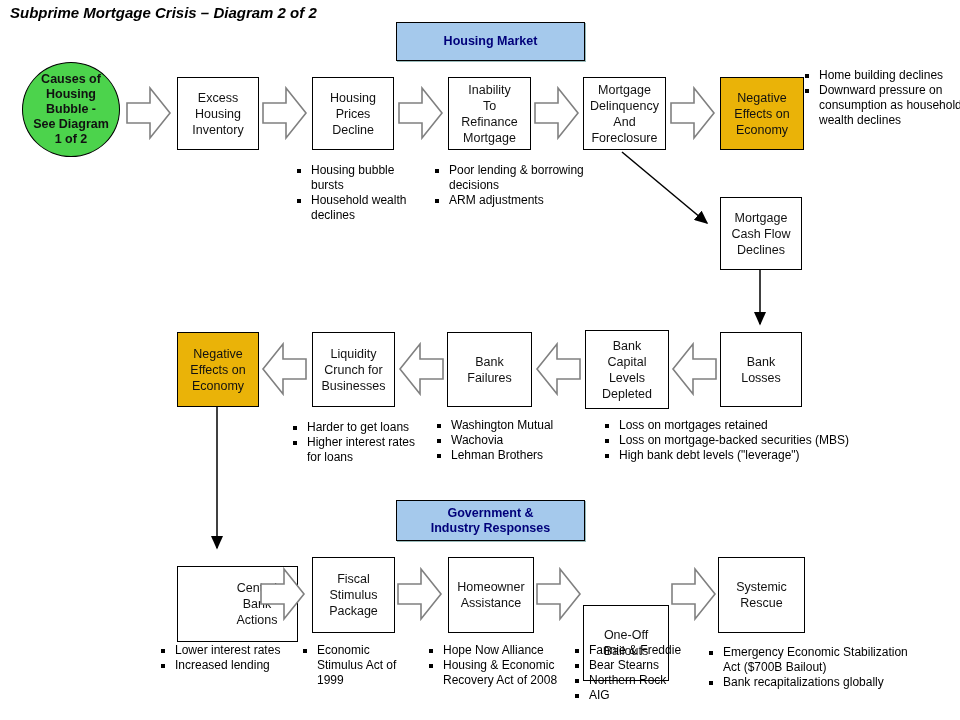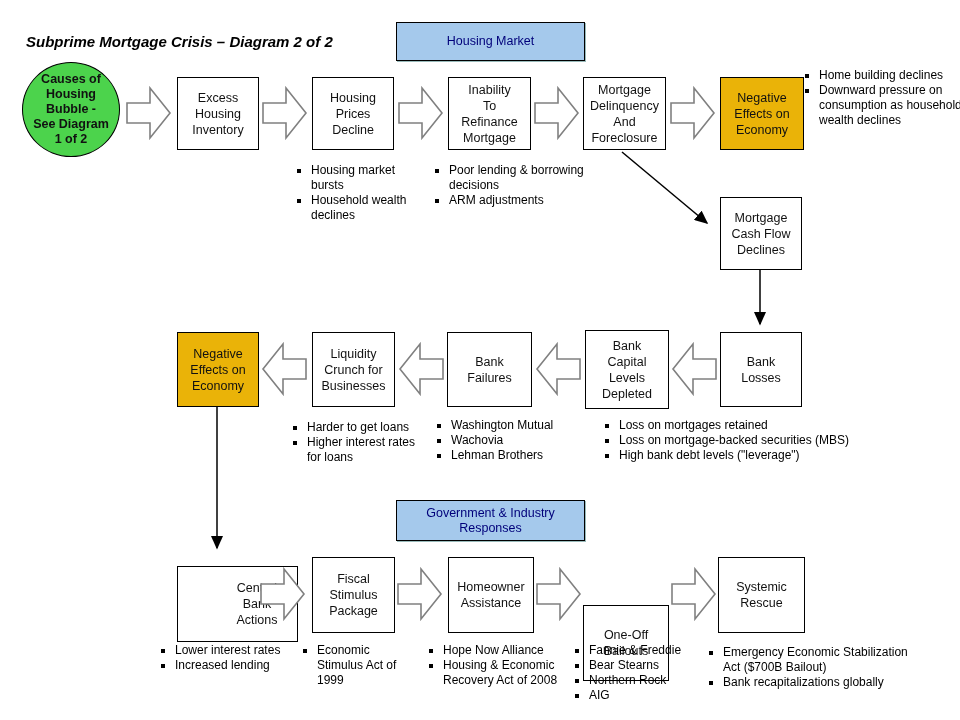--- a/index.html
+++ b/index.html
@@ -2,26 +2,25 @@
 <html><head>
 <meta charset="utf-8">
 <style>
   html,body{margin:0;padding:0;background:#fff;}
   #canvas{
     position:relative;width:960px;height:720px;background:#fff;overflow:hidden;
     font-family:"Liberation Sans","DejaVu Sans",sans-serif;color:#111;
   }
   .abs{position:absolute;}
   #title{
-    left:26px;top:4px;font-size:15px;font-weight:bold;font-style:italic;color:#000;
+    left:10px;top:4px;font-size:15px;font-weight:bold;font-style:italic;color:#000;
     white-space:nowrap;
-    margin-top:29px;
   }
   .section-header{
-    background:#a5c9ec;border:1px solid #000;color:#00007a;font-weight:normal;
+    background:#a5c9ec;border:1px solid #000;color:#00007a;font-weight:bold;
     font-size:12.5px;display:flex;align-items:center;justify-content:center;
     text-align:center;line-height:15px;box-shadow:1px 1px 0 #9bb;
   }
   .node{
     background:#fff;border:1px solid #000;font-size:12.5px;line-height:16px;
     display:flex;align-items:center;justify-content:center;text-align:center;
     white-space:pre-line;
   }
   .node.yellow{background:#eab308;}
   .circle{
@@ -82,21 +81,21 @@
     <polygon points="1,18 24,18 24,3 44,28 24,53 24,38 1,38" fill="#fff" stroke="#808080" stroke-width="1.6"></polygon>
     </svg>
   <svg class="abs blockarrow" style="left:534px;top:85px;" width="46" height="56" viewBox="0 0 46 56">
     <polygon points="1,18 24,18 24,3 44,28 24,53 24,38 1,38" fill="#fff" stroke="#808080" stroke-width="1.6"></polygon>
     </svg>
   <svg class="abs blockarrow" style="left:670px;top:85px;" width="46" height="56" viewBox="0 0 46 56">
     <polygon points="1,18 24,18 24,3 44,28 24,53 24,38 1,38" fill="#fff" stroke="#808080" stroke-width="1.6"></polygon>
     </svg>
 
   <ul class="abs notes" style="left:300px;top:163px;width:108px;">
-      <li>Housing market bursts</li>
+      <li>Housing bubble bursts</li>
       <li>Household wealth declines</li>
     </ul>
   <ul class="abs notes" style="left:438px;top:163px;width:138px;">
       <li>Poor lending &amp; borrowing decisions</li>
       <li>ARM adjustments</li>
     </ul>
   <ul class="abs notes" style="left:808px;top:68px;width:148px;">
       <li>Home building declines</li>
       <li>Downward pressure on consumption as household wealth declines</li>
     </ul>

